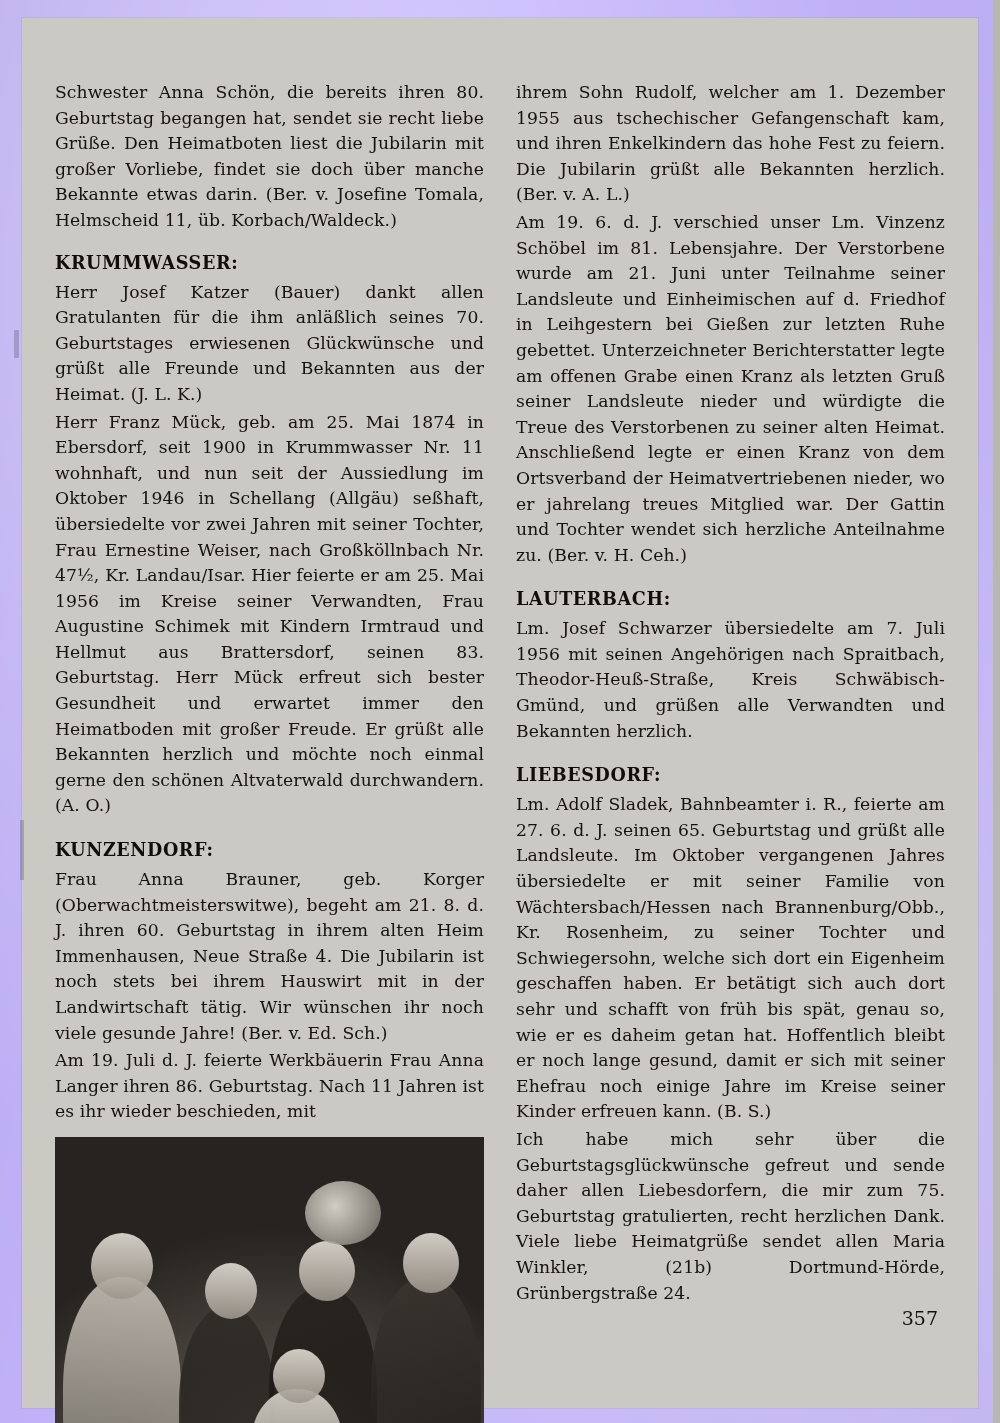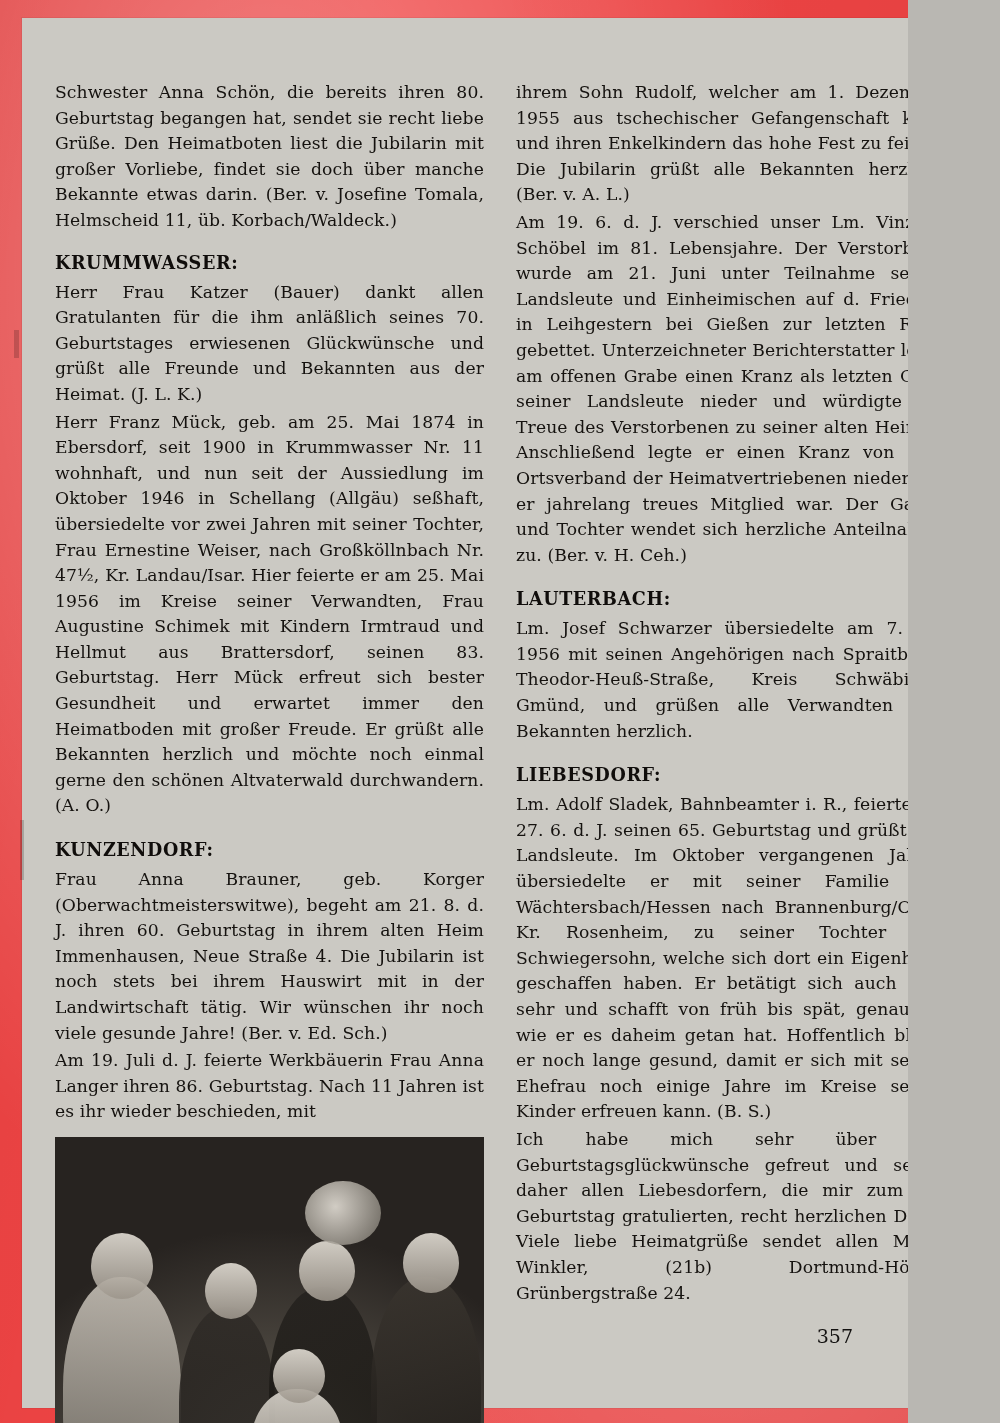--- a/index.html
+++ b/index.html
@@ -2,23 +2,23 @@
 <html><head>
 <meta charset="utf-8">
 <style>
   html, body {
     margin: 0;
     padding: 0;
     background: #b9b7b2;
   }
   .page {
     position: relative;
-    width: 908px;
+    width: 993px;
     height: 1423px;
-    background: #ef4444;
+    background: #c4b5fd;
     overflow: hidden;
     font-family: "DejaVu Serif", serif;
   }
   
   .page::before {
     content: "";
     position: absolute;
     inset: 0;
     background:
       radial-gradient(ellipse at 30% 20%, rgba(255,255,255,0.35), rgba(255,255,255,0) 60%),
@@ -90,21 +90,21 @@
   }
   .head {
     position: absolute;
     border-radius: 50%;
     background: linear-gradient(180deg, #e3ded5, #9c958b);
     opacity: 0.9;
   }
   .page-number {
     position: absolute;
     right: 55px;
-    bottom: 76px;
+    bottom: 94px;
     font-size: 19px;
     color: #131110;
     font-family: "DejaVu Serif", serif;
   }
   .edge-mark {
     position: absolute;
     background: rgba(0,0,0,0.18);
   }
 </style>
 </head>
@@ -117,21 +117,21 @@
   <div class="edge-mark" style="left:20px;top:820px;width:4px;height:60px;"></div>
 
   <div class="columns">
 
     <div class="col">
 
       <p class="body">Schwester Anna Schön, die bereits ihren 80. Geburtstag begangen hat, sendet sie recht liebe Grüße. Den Heimatboten liest die Jubilarin mit großer Vorliebe, findet sie doch über manche Bekannte etwas darin. (Ber. v. Josefine Tomala, Helmscheid 11, üb. Korbach/Waldeck.)</p>
 
       <h2 class="section first">KRUMMWASSER:</h2>
 
-      <p class="body">Herr <b>Frau Katzer</b> (Bauer) dankt allen Gratulanten für die ihm anläßlich seines 70. Geburtstages erwiesenen Glückwünsche und grüßt alle Freunde und Bekannten aus der Heimat. (J. L. K.)</p>
+      <p class="body">Herr <b>Josef Katzer</b> (Bauer) dankt allen Gratulanten für die ihm anläßlich seines 70. Geburtstages erwiesenen Glückwünsche und grüßt alle Freunde und Bekannten aus der Heimat. (J. L. K.)</p>
 
       <p class="body sp">Herr <b>Franz Mück</b>, geb. am 25. Mai 1874 in Ebersdorf, seit 1900 in Krummwasser Nr. 11 wohnhaft, und nun seit der Aussiedlung im Oktober 1946 in Schellang (Allgäu) seßhaft, übersiedelte vor zwei Jahren mit seiner Tochter, Frau Ernestine Weiser, nach Großköllnbach Nr. 47½, Kr. Landau/Isar. Hier feierte er am 25. Mai 1956 im Kreise seiner Verwandten, Frau Augustine Schimek mit Kindern Irmtraud und Hellmut aus Brattersdorf, seinen 83. Geburtstag. Herr Mück erfreut sich bester Gesundheit und erwartet immer den Heimatboden mit großer Freude. Er grüßt alle Bekannten herzlich und möchte noch einmal gerne den schönen Altvaterwald durchwandern. (A. O.)</p>
 
       <h2 class="section">KUNZENDORF:</h2>
 
       <p class="body">Frau <b>Anna Brauner,</b> geb. Korger (Oberwachtmeisterswitwe), begeht am 21. 8. d. J. ihren 60. Geburtstag in ihrem alten Heim Immenhausen, Neue Straße 4. Die Jubilarin ist noch stets bei ihrem Hauswirt mit in der Landwirtschaft tätig. Wir wünschen ihr noch viele gesunde Jahre! (Ber. v. Ed. Sch.)</p>
 
       <p class="body sp">Am 19. Juli d. J. feierte Werkbäuerin Frau <b>Anna Langer</b> ihren 86. Geburtstag. Nach 11 Jahren ist es ihr wieder beschieden, mit</p>
 
       <div class="photo">

